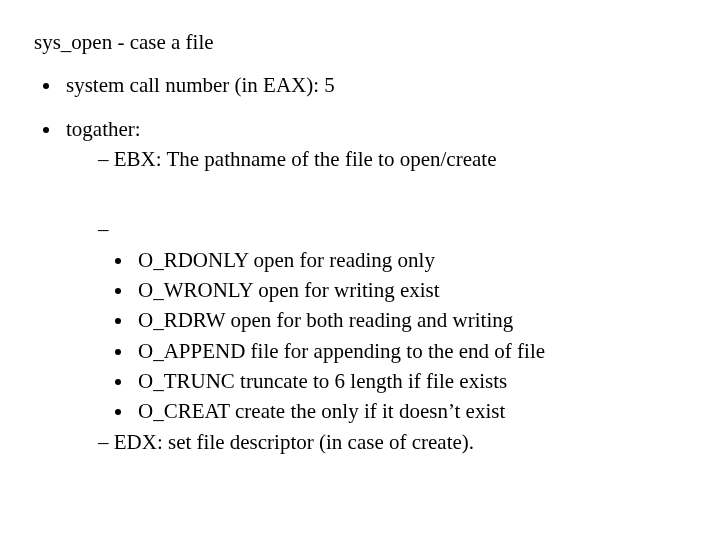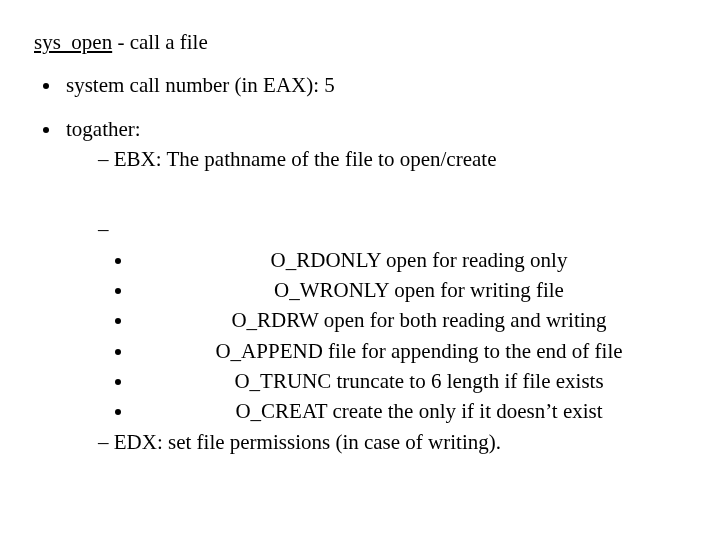--- a/index.html
+++ b/index.html
@@ -14,21 +14,20 @@
     line-height: 1.35;
   }
   .slide {
     box-sizing: border-box;
     padding: 28px 20px 20px 34px;
   }
   .title-line {
     margin: 0 0 4px 0;
   }
   .title-line .name {
-    text-decoration: underline;
     margin-top: 44px;
   }
   ul.lvl1 {
     margin: 0;
     padding: 0 0 0 28px;
     list-style: disc;
   }
   ul.lvl1 > li {
     margin: 15px 0;
     padding-left: 4px;
@@ -41,61 +40,60 @@
   ul.lvl2 > li {
     margin: 2px 0;
   }
   ul.lvl2 > li::before {
     content: "– ";
   }
   ul.lvl3 {
     margin: 2px 0 0 0;
     padding: 0 0 0 36px;
     list-style: disc;
-    text-align: center;
   }
   ul.lvl3 > li {
     margin: 2px 0;
     padding-left: 4px;
   }
   .gap { height: 12px; }
 </style>
 </head>
 <body>
 
 <div class="slide">
 
   <p class="title-line">
-    <span class="name">sys_open</span><span> - call a file</span>
+    <span class="name">sys_open</span><span> - case a file</span>
   </p>
 
   <ul class="lvl1">
     <li>system call number (in EAX): 5</li>
     <li>
       <span>togather:</span>
       <ul class="lvl2">
         <li>EBX: The pathname of the file to open/create</li>
       </ul>
     </li>
   </ul>
 
   <div class="gap"></div>
 
   <ul class="lvl1" style="list-style:none; padding-left:28px;">
     <li style="list-style:none;">
       <ul class="lvl2">
         <li>
           <ul class="lvl3">
             <li>O_RDONLY open for reading only</li>
-            <li>O_WRONLY open for writing file</li>
+            <li>O_WRONLY open for writing exist</li>
             <li>O_RDRW open for both reading and writing</li>
             <li>O_APPEND file for appending to the end of file</li>
             <li>O_TRUNC truncate to 6 length if file exists</li>
             <li>O_CREAT create the only if it doesn’t exist</li>
           </ul>
         </li>
-        <li>EDX: set file permissions (in case of writing).</li>
+        <li>EDX: set file descriptor (in case of create).</li>
       </ul>
     </li>
   </ul>
 
 
 </div>
 
 </body></html>

